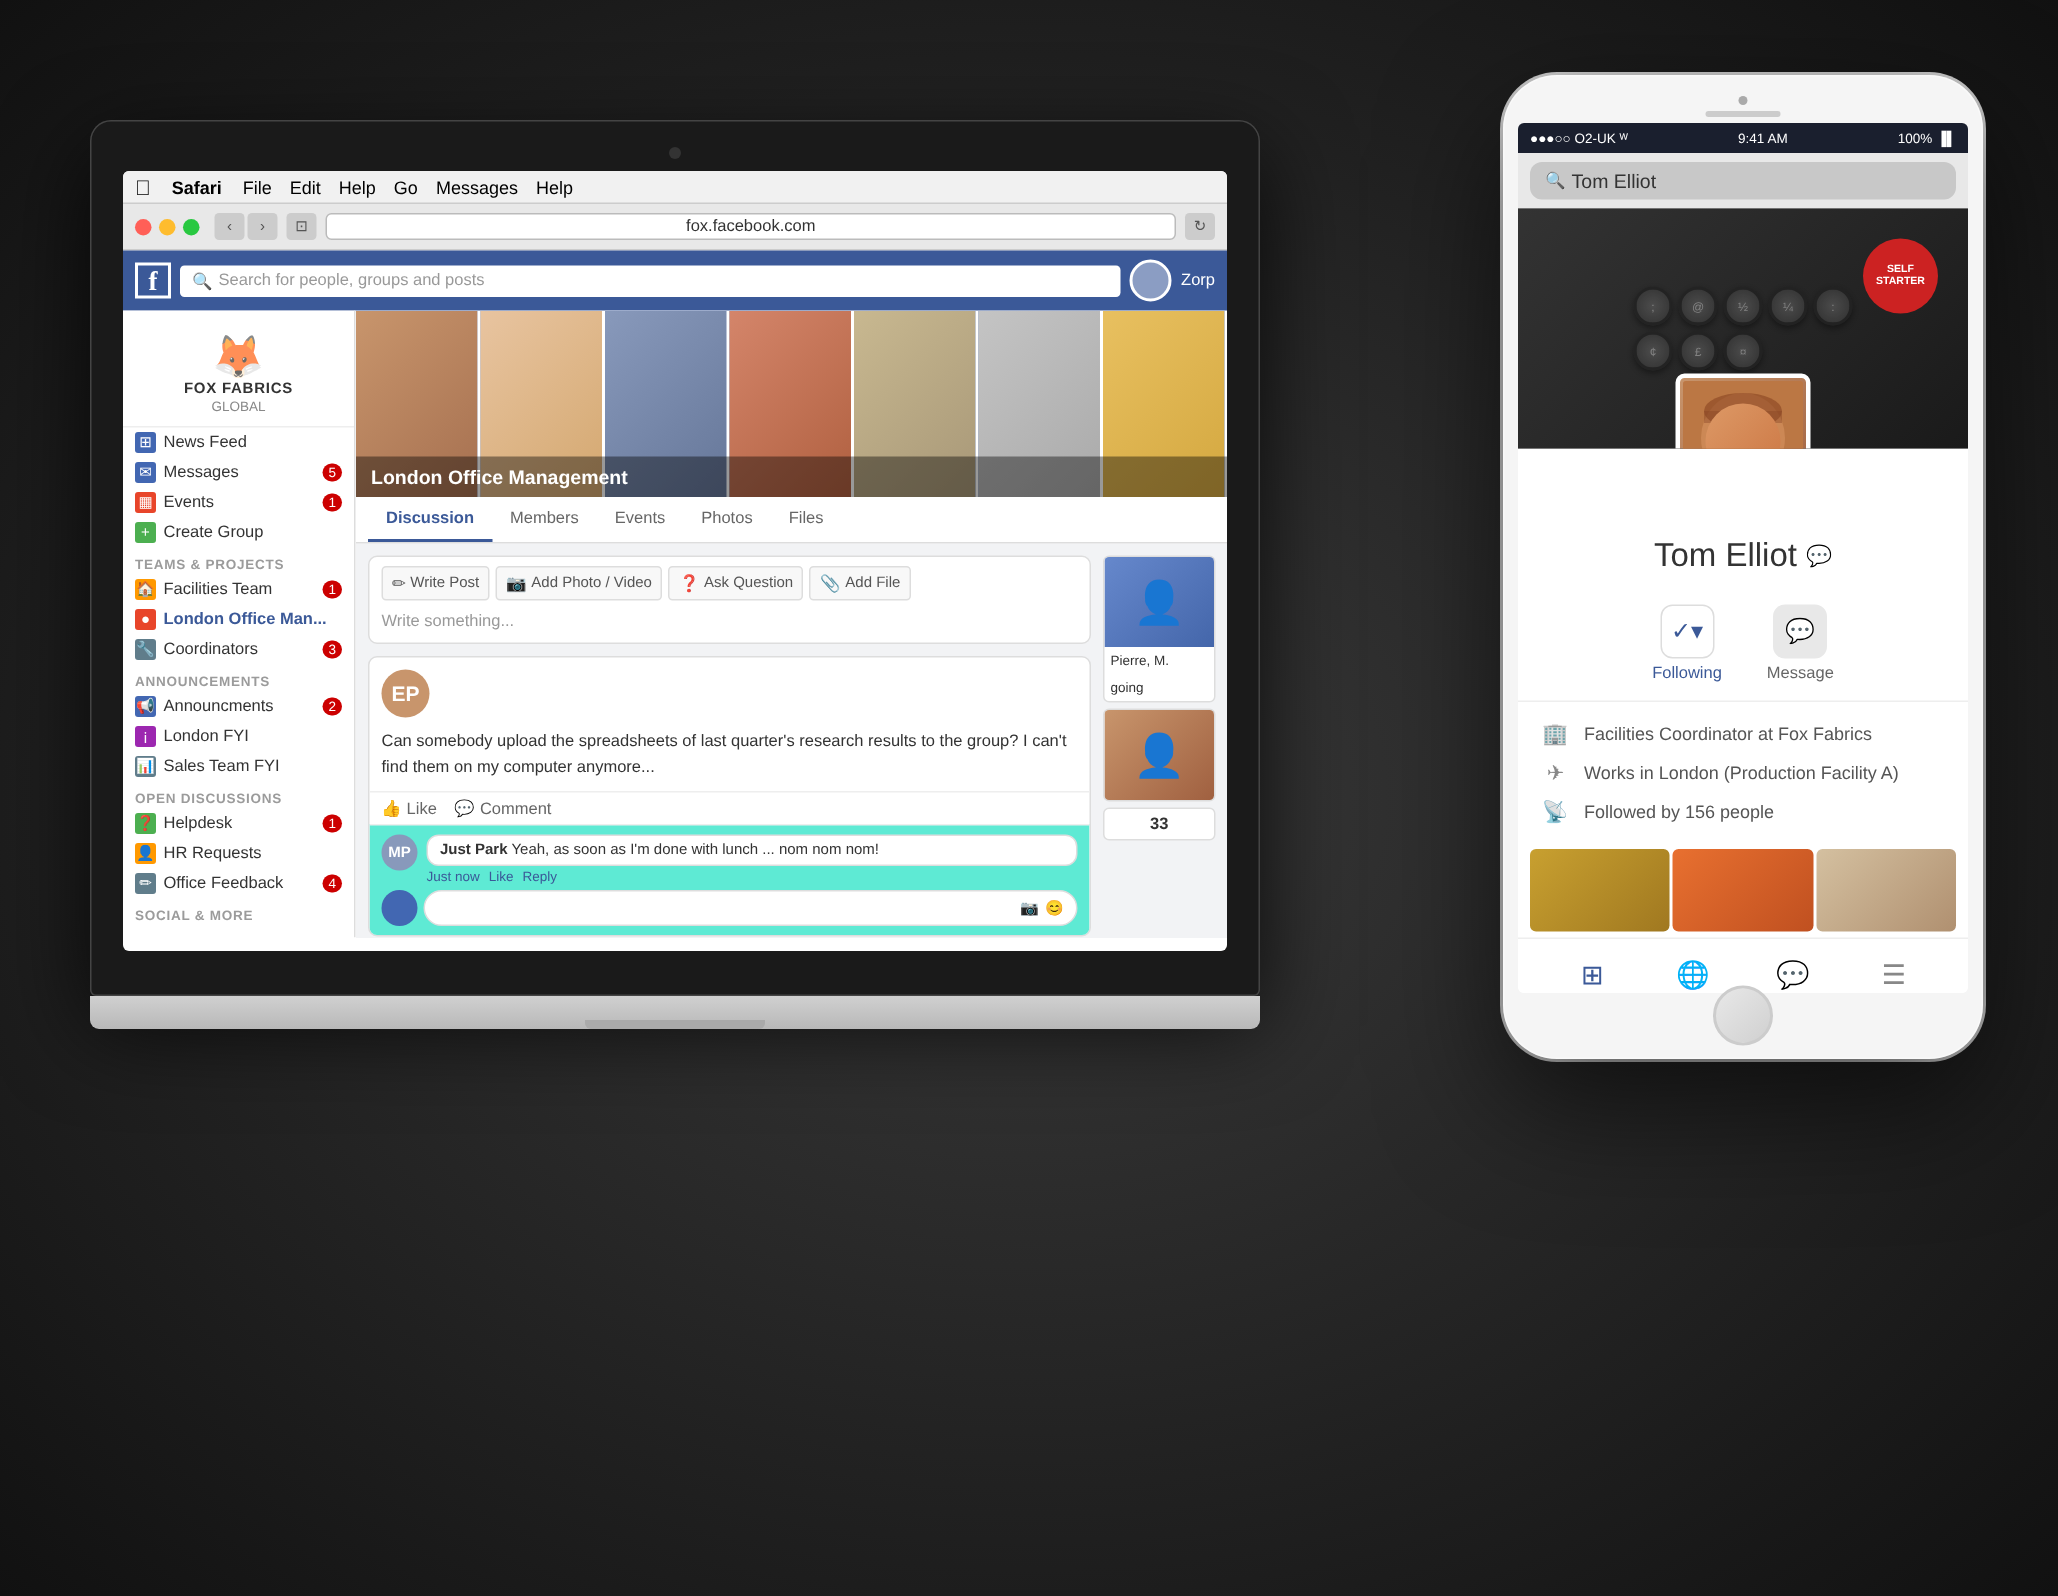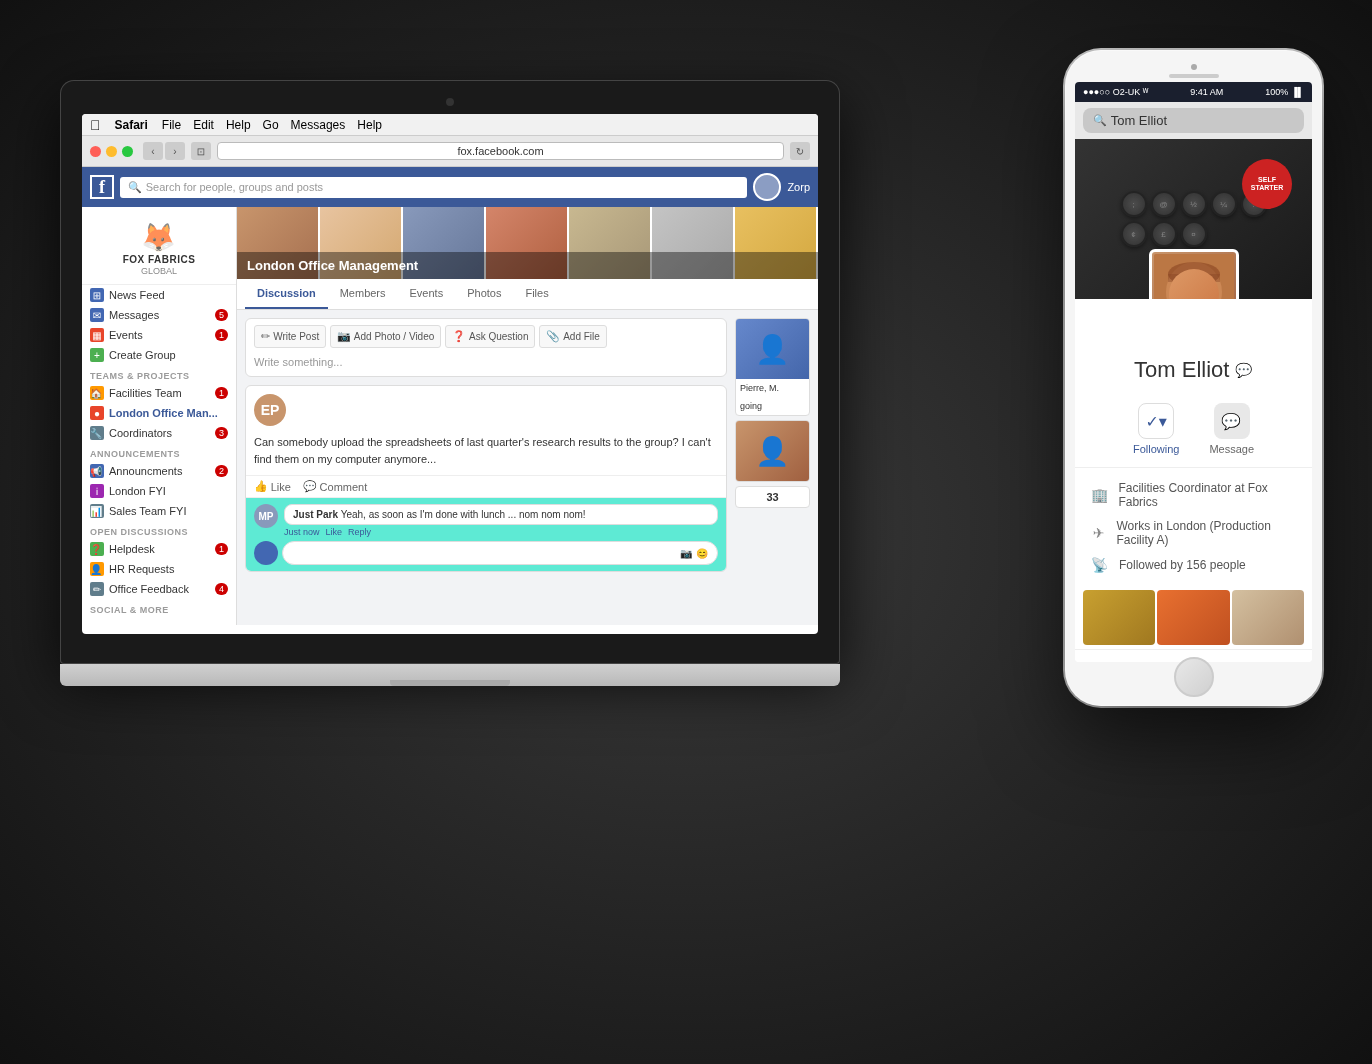--- a/index.html
+++ b/index.html
@@ -300,21 +300,21 @@
     .active-sidebar { font-weight: 700; color: #3b5998; }
 
     
     .fb-main {
       flex: 1;
       overflow-y: auto;
       background: #f2f3f5;
     }
 
     .group-cover {
-      height: 72px;
+      height: 124px;
       background: linear-gradient(135deg, #8b9dc3, #3b5998);
       position: relative;
       display: flex;
       overflow: hidden;
     }
 
     .cover-faces {
       display: flex;
       width: 100%;
     }
@@ -592,21 +592,21 @@
       font-size: 11px;
       font-weight: 600;
       color: #333;
     }
 
     
     .iphone {
       position: absolute;
       right: 50px;
       top: 50px;
-      width: 257px;
+      width: 320px;
     }
 
     .iphone-body {
       background: #f5f5f5;
       border-radius: 36px;
       padding: 14px 10px;
       box-shadow: 0 30px 80px rgba(0,0,0,0.6), inset 0 0 0 1px rgba(255,255,255,0.4), 0 0 0 2px #ccc;
       position: relative;
     }
 

